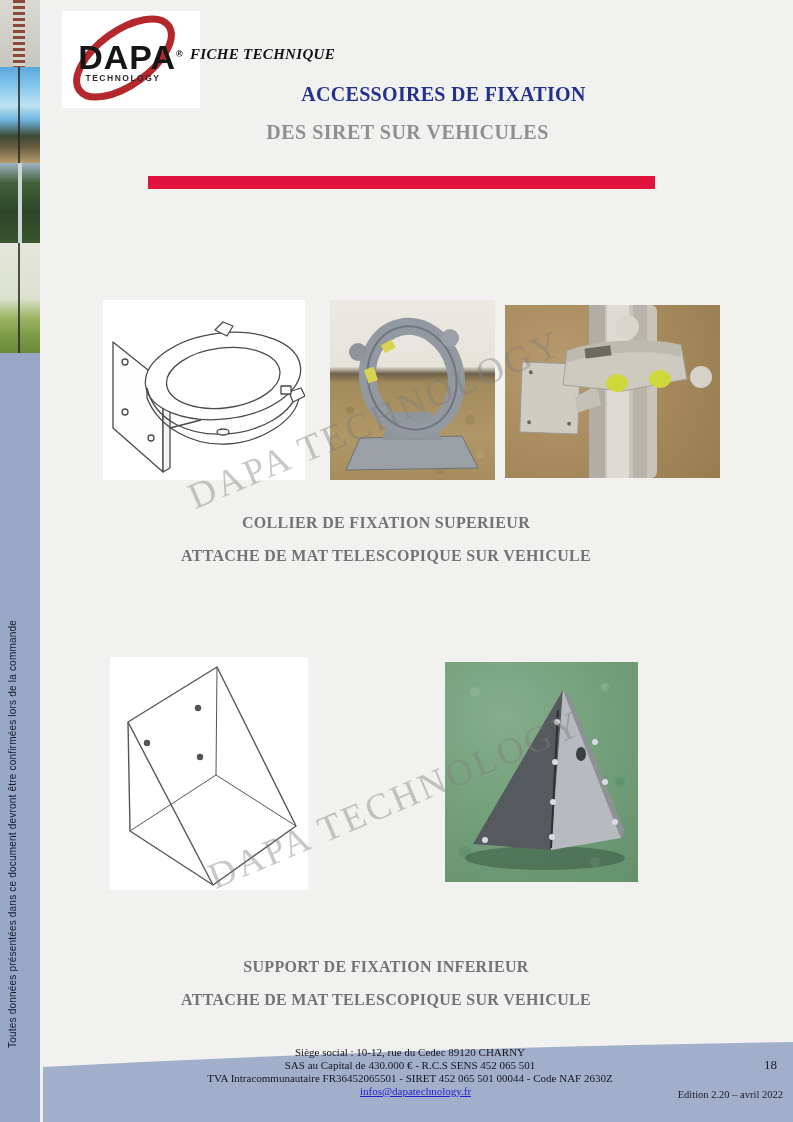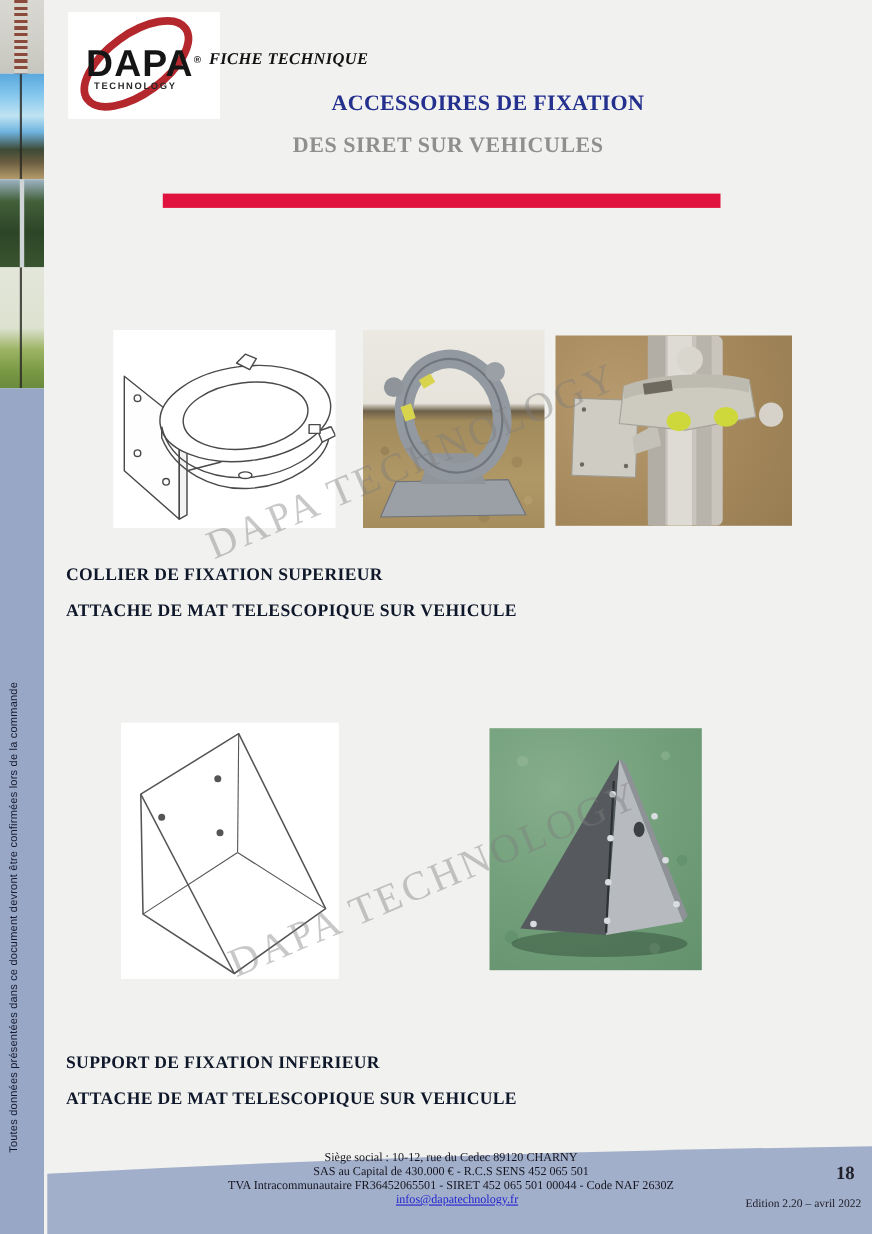--- a/index.html
+++ b/index.html
@@ -43,29 +43,29 @@
   .fig2{left:330px;top:300px;width:165px;height:180px;background:linear-gradient(180deg,#ece9e3 0%,#e6e3db 37%,#6e6049 41%,#a28b5c 46%,#b09766 75%,#a68d5e 100%);}
   .fig3{left:505px;top:305px;width:215px;height:173px;background:radial-gradient(circle at 25% 35%,#b79a6e 0%,#a5895c 55%,#977c52 100%);}
   .fig4{left:110px;top:657px;width:198px;height:233px;}
   .fig5{left:445px;top:662px;width:193px;height:220px;background:radial-gradient(circle at 30% 25%,#86ad8c 0%,#74a17c 45%,#63916c 100%);}
 
   .watermark{position:absolute;font-family:"Liberation Serif",serif;color:rgba(125,125,125,.42);
     font-size:37px;letter-spacing:3px;white-space:nowrap;transform:rotate(-23deg);text-align:center;z-index:5;}
   .wm1{left:155px;top:398px;width:440px;}
   .wm2{left:175px;top:778px;width:440px;}
 
-  .caption{position:absolute;left:60px;width:680px;font-weight:bold;color:#0f172a;font-size:16px;letter-spacing:.3px;}
+  .caption{position:absolute;left:46px;width:680px;text-align:center;font-weight:bold;color:#737373;font-size:16px;letter-spacing:.3px;}
   .cap1a{top:514px;} .cap1b{top:547px;}
   .cap2a{top:958px;} .cap2b{top:991px;}
 
   
   .footer-band{position:absolute;left:0;top:0;width:793px;height:1122px;pointer-events:none;}
   .footer-text{position:absolute;left:100px;width:620px;top:1046px;text-align:center;font-size:11px;line-height:13px;color:#15151f;z-index:6;}
   .footer-text .email{color:#1f1fd0;text-decoration:underline;cursor:pointer;margin-left:11px;}
-  .page-number{position:absolute;right:16px;top:1057px;font-size:17px;color:#20202a;z-index:6;font-weight:bold;}
+  .page-number{position:absolute;right:16px;top:1057px;font-size:13px;color:#20202a;z-index:6;}
   .edition{position:absolute;right:10px;top:1089px;font-size:10.5px;color:#20202a;z-index:6;}
 </style>
 </head>
 <body>
 
 <div id="page">
 
   <svg class="footer-band" viewBox="0 0 793 1122">
     <path d="M43,1067 Q400,1048 793,1042 L793,1122 L43,1122 Z" fill="#a2afca"></path>
   </svg>

